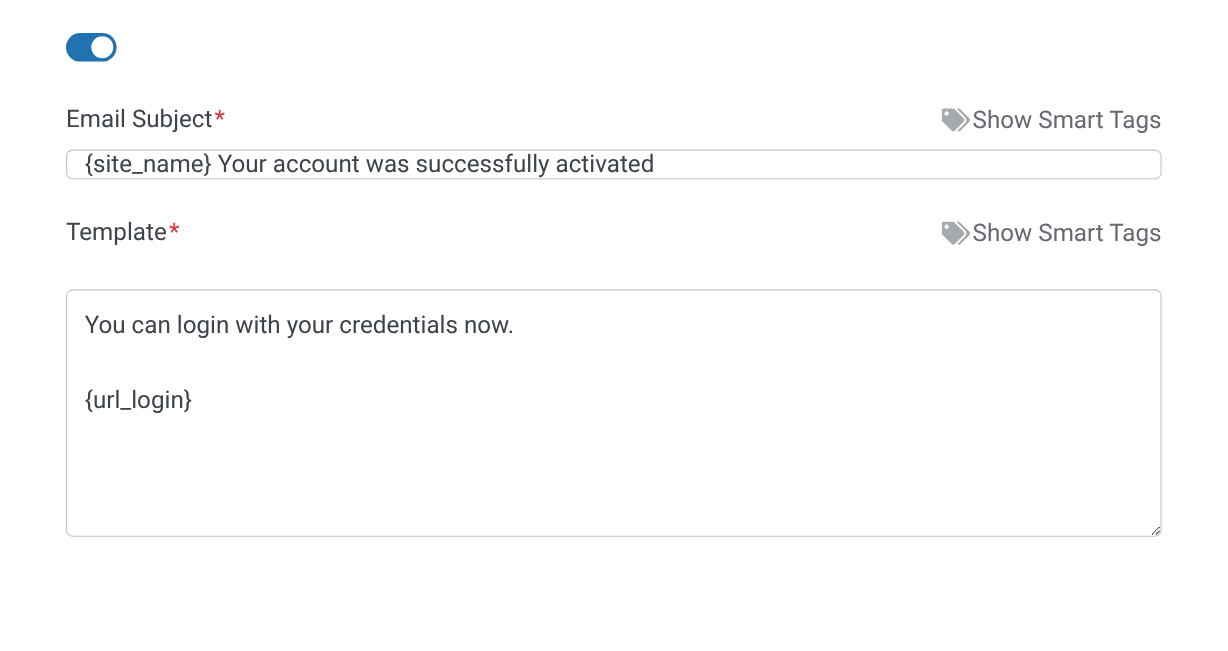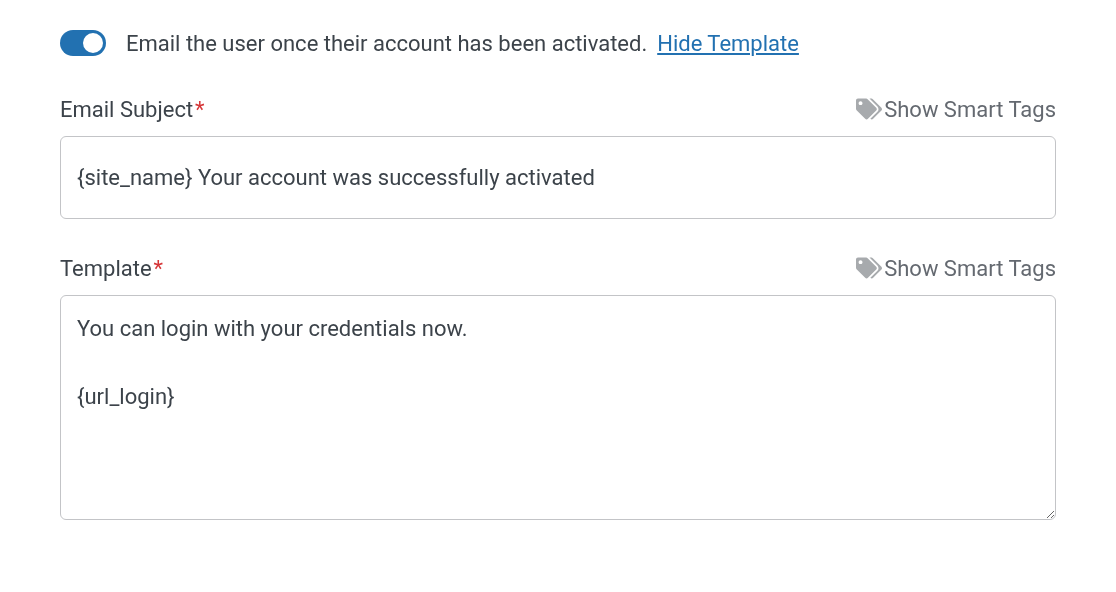--- a/index.html
+++ b/index.html
@@ -48,21 +48,21 @@
       text-decoration: underline;
       cursor: pointer;
       margin-left: 6px;
     }
     .field-group {
       margin-bottom: 36px;
     }
     .field-header {
       display: flex;
       justify-content: space-between;
-      align-items: center;
+      align-items: flex-start;
       margin-bottom: 14px;
     }
     .field-label {
       font-size: 22px;
       color: #3c434a;
     }
     .required {
       color: #d63638;
       margin-left: 2px;
     }
@@ -74,52 +74,49 @@
       color: #646970;
       cursor: pointer;
     }
     .tag-icon {
       width: 26px;
       height: 26px;
       flex-shrink: 0;
     }
     .text-input {
       width: 100%;
-      padding: 28px 16px;
+      padding: 0 16px;
       font-size: 22px;
       color: #3c434a;
       border: 1px solid #c3c4c7;
       border-radius: 6px;
       background: #ffffff;
       font-family: inherit;
     }
     .textarea-input {
       width: 100%;
       min-height: 225px;
       padding: 16px 16px;
       font-size: 22px;
       color: #3c434a;
       border: 1px solid #c3c4c7;
       border-radius: 6px;
       background: #ffffff;
       font-family: inherit;
       line-height: 1.55;
       resize: vertical;
+      margin-top: 24px;
     }
   </style>
 </head>
 <body>
 
 <div class="toggle-row">
   <div class="toggle-switch">
     <div class="toggle-knob"></div>
-  </div>
-  <div>
-    <span class="toggle-label">Email the user once their account has been activated.</span>
-    <span class="hide-template">Hide Template</span>
   </div>
 </div>
 
 <div class="field-group">
   <div class="field-header">
     <div class="field-label">
       <span>Email Subject</span><span class="required">*</span>
     </div>
     <div class="smart-tags-link">
       <svg class="tag-icon" viewBox="0 0 640 512" fill="#a7aaad">

